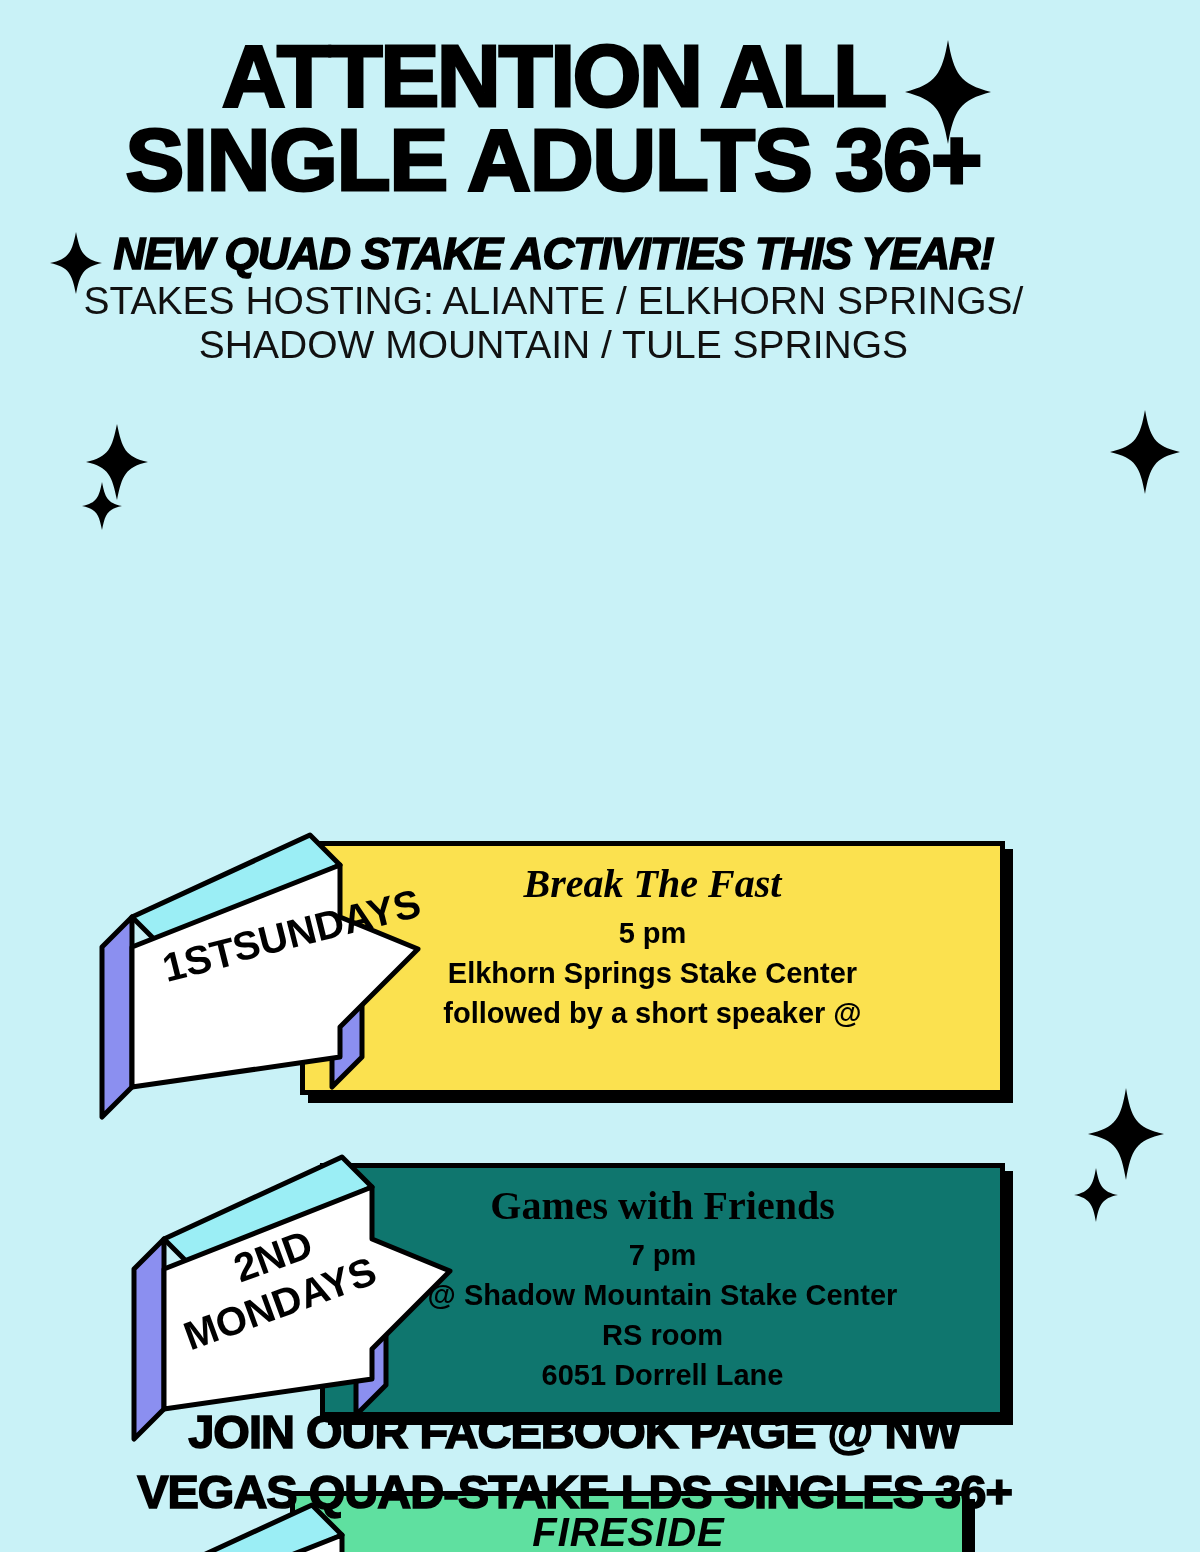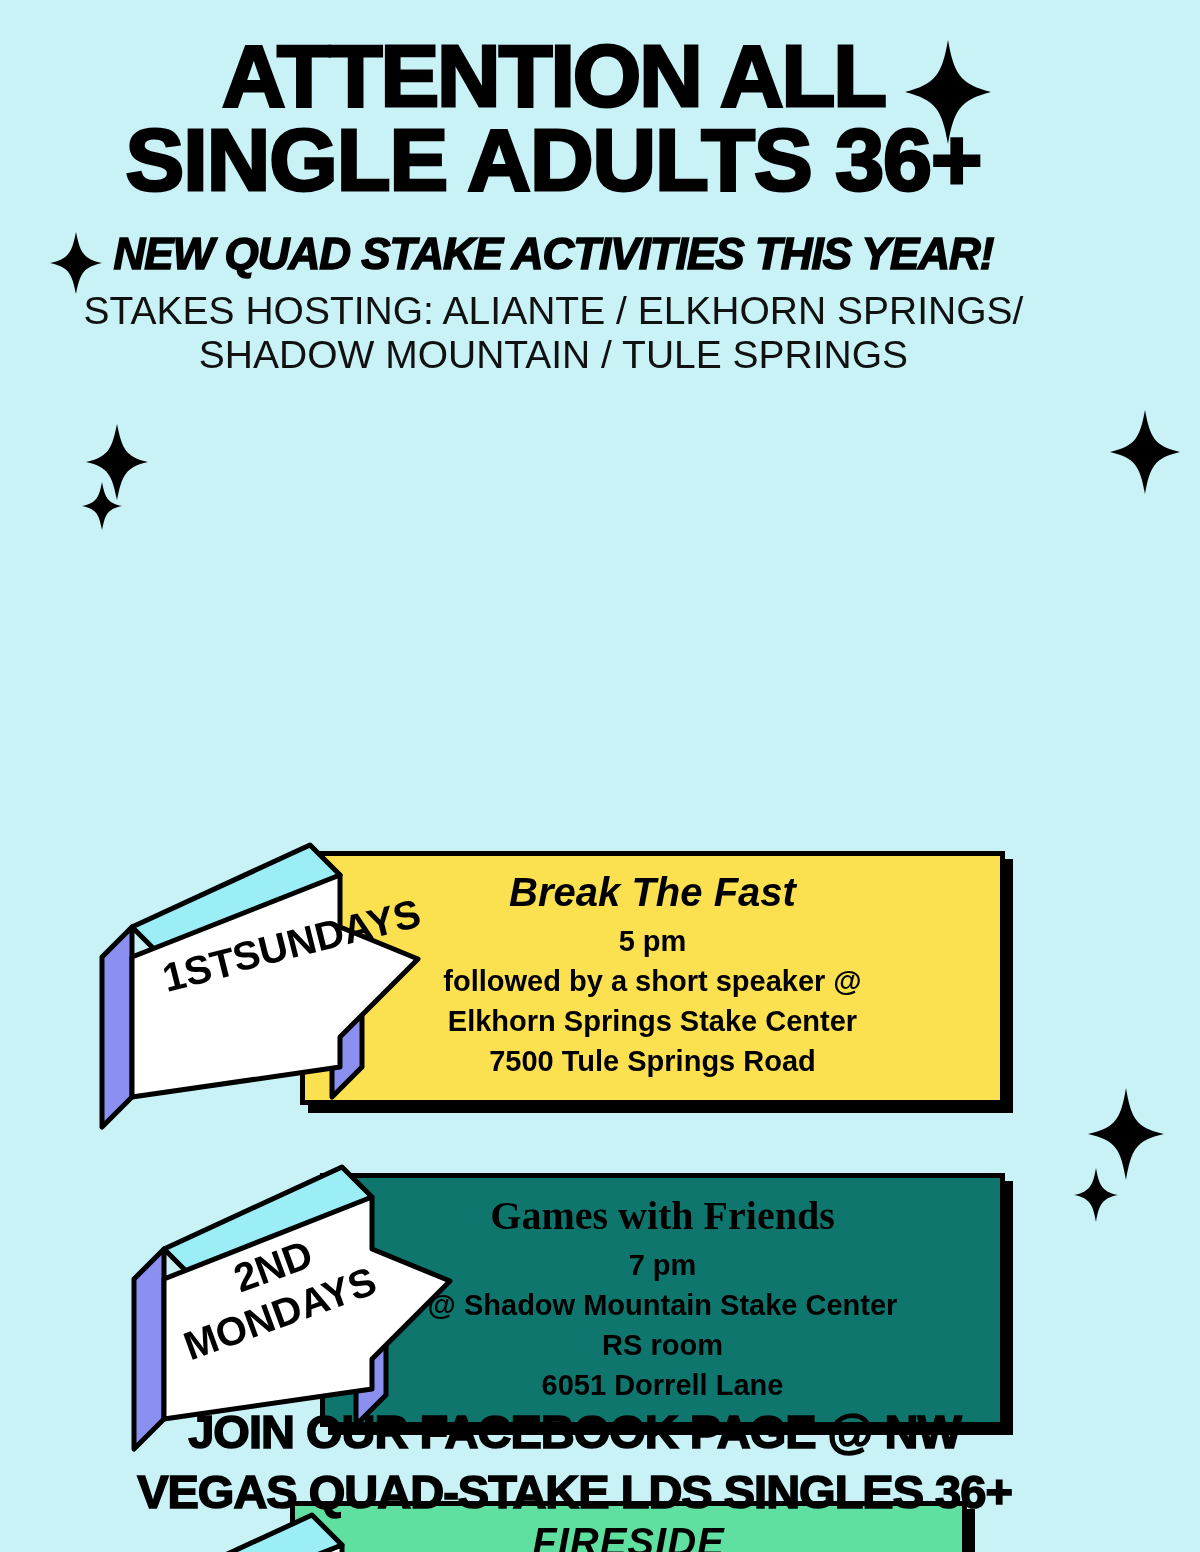--- a/index.html
+++ b/index.html
@@ -33,21 +33,20 @@
     margin-top: 28px;
     font-weight: bold;
     font-style: italic;
     font-size: 44px;
     letter-spacing: -1px;
     color: #000;
     -webkit-text-stroke: 1.5px #000;
     text-transform: uppercase;
   }
   .hosting {
-    margin-top: 10px;
     font-size: 39px;
     line-height: 1.12;
     color: #111;
     text-transform: uppercase;
     font-weight: 400;
   }
 
   
   .spark { position: absolute; pointer-events: none; }
   .spark svg { display: block; }
@@ -67,21 +66,21 @@
     text-align: center;
     padding-top: 14px;
   }
   .panel .title {
     font-weight: bold;
     font-size: 40px;
     color: #000;
     letter-spacing: 0px;
     margin-bottom: 6px;
   }
-  .panel .title.serif { font-family: Liberation Sans, sans-serif; font-style: italic; }
+  .panel .title.serif { font-family: Liberation Serif, serif; font-style: italic; }
   .panel .title.serif2 { font-family: "Liberation Serif", serif; font-style: normal; }
   .panel .title.ital { font-style: italic; letter-spacing: 1px; }
   .panel .line {
     font-weight: bold;
     font-size: 29px;
     line-height: 1.38;
     color: #000;
   }
 
   
@@ -170,23 +169,22 @@
         <path d="M22 0 C25 17 28 24 44 27 C28 30 25 37 22 54 C19 37 16 30 0 27 C16 24 19 17 22 0 Z" fill="#000"></path>
       </svg>
   </div>
 
   <div class="rows" style="top:0;">
 
     <div class="row" style="position:absolute; top:430px; left:0; right:0;">
       <div class="panel" style="background:#fbe14f;">
         <div class="title serif">Break The Fast</div>
         <div class="line">5 pm</div>
+        <div class="line">Elkhorn Springs Stake Center</div>
         <div class="line">followed by a short speaker @</div>
-        <div class="line">Elkhorn Springs Stake Center</div>
-        <div class="line">7500 Tule Springs Road</div>
       </div>
       <div class="sign">
         <svg width="380" height="300" viewBox="0 0 380 300">
 
           <path d="M14 128 L44 98 L44 268 L14 298 Z" fill="#8b8ff0" stroke="#000" stroke-width="5" stroke-linejoin="round"></path>
 
           <path d="M44 98 L222 16 L252 46 L74 128 Z" fill="#9beef5" stroke="#000" stroke-width="5" stroke-linejoin="round"></path>
 
           <path d="M244 200 L274 170 L274 238 L244 268 Z" fill="#8b8ff0" stroke="#000" stroke-width="5" stroke-linejoin="round"></path>
 

